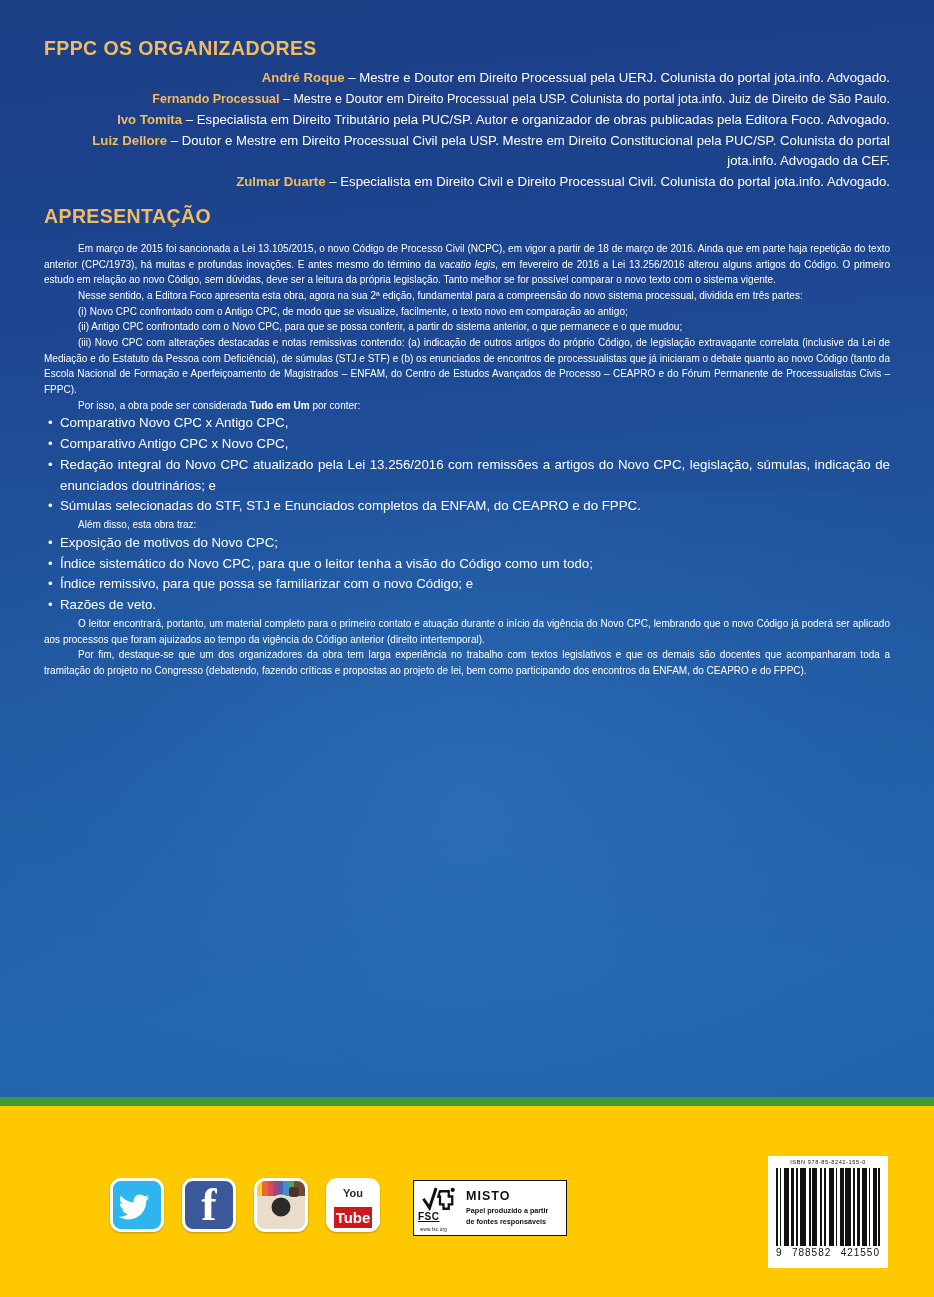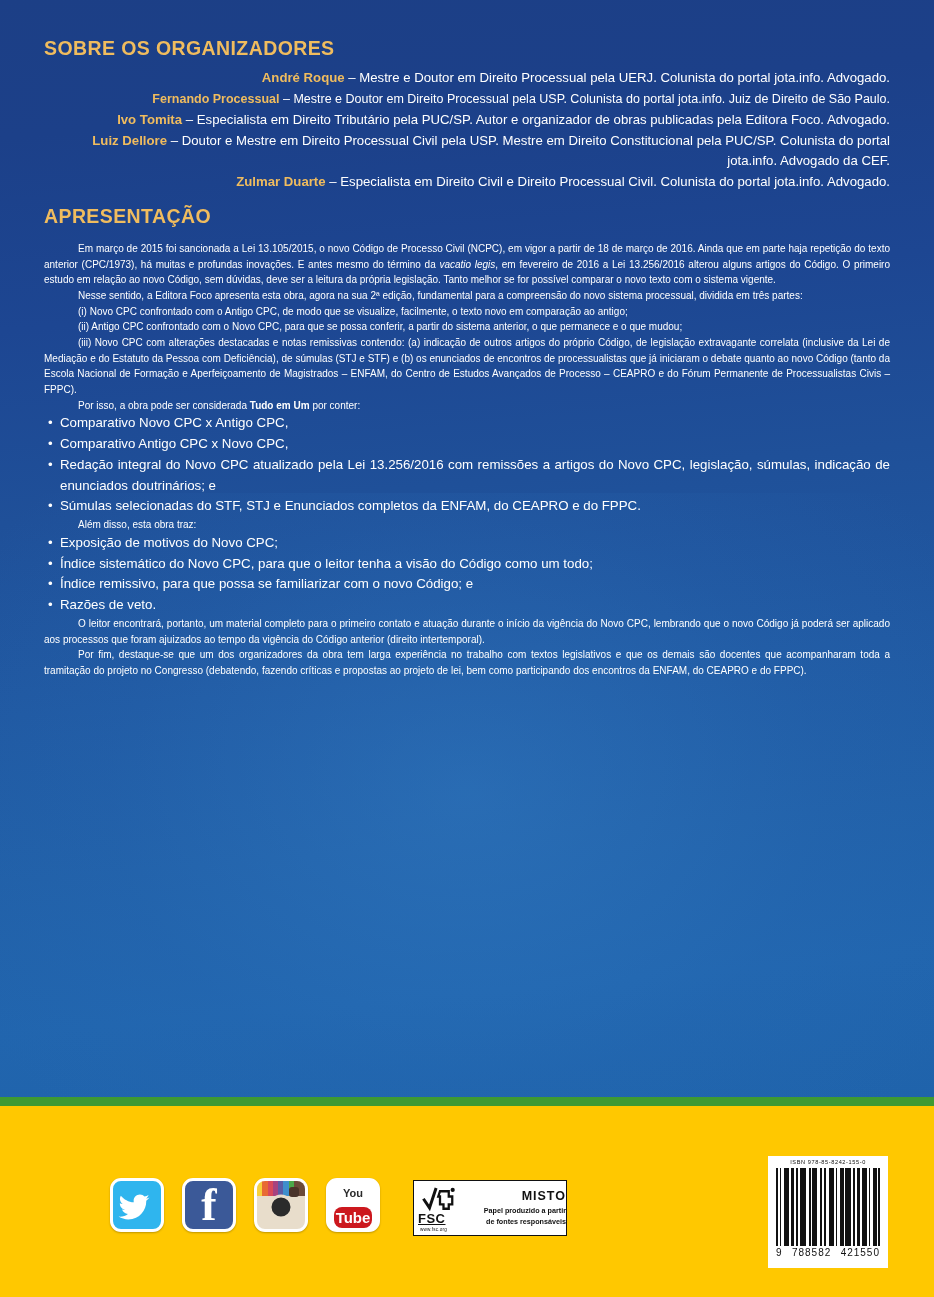--- a/index.html
+++ b/index.html
@@ -197,21 +197,21 @@
     font-size: 11px;
     font-weight: bold;
     font-family: "Liberation Sans", sans-serif;
     line-height: 1;
   }
   .yt-tube {
     position: absolute;
     left: 5px; right: 5px; top: 26px;
     height: 21px;
     background: #cc181e;
-    border-radius: 8px;
+    border-radius: 0;
     color: #ffffff;
     font-size: 15px;
     font-weight: bold;
     line-height: 21px;
     text-align: center;
   }
 
   .fsc {
     position: absolute;
     left: 413px; top: 74px;
@@ -224,36 +224,36 @@
   .fsc-mark {
     width: 52px; height: 100%;
     position: relative;
     flex: 0 0 auto;
   }
   .fsc-tree { position: absolute; left: 8px; top: 5px; width: 36px; height: 28px; }
   .fsc-name {
     position: absolute;
     left: 4px; top: 30px;
     font-family: "Liberation Sans", sans-serif;
-    font-size: 13px;
+    font-size: 10px;
     font-weight: bold;
     color: #111111;
     letter-spacing: 0.5px;
     text-decoration: underline;
   }
   .fsc-url {
     position: absolute;
     left: 6px; top: 46px;
     font-size: 4.6px;
     color: #111111;
     letter-spacing: 0.2px;
   }
   .fsc-text {
     flex: 1 1 auto;
-    text-align: right;
+    text-align: left;
     padding-right: 0;
   }
   .fsc-misto {
     font-size: 12.5px;
     font-weight: bold;
     color: #111111;
     letter-spacing: 1px;
     line-height: 1.25;
   }
   .fsc-sub {
@@ -300,21 +300,21 @@
     padding: 0 2px;
   }
 </style>
 </head>
 <body>
 
 <div class="cover">
 
   <div class="content">
 
-    <h2 class="section-title">SOBRE OS ORGANIZADORES</h2>
+    <h2 class="section-title">FPPC OS ORGANIZADORES</h2>
 
     <div class="org-line">
       <span class="name">André Roque</span><span> – Mestre e Doutor em Direito Processual pela UERJ. Colunista do portal jota.info. Advogado.</span>
     </div>
     <div class="org-line tight">
       <span class="name">Fernando Processual</span><span> – Mestre e Doutor em Direito Processual pela USP. Colunista do portal jota.info. Juiz de Direito de São Paulo.</span>
     </div>
     <div class="org-line">
       <span class="name">Ivo Tomita</span><span> – Especialista em Direito Tributário pela PUC/SP. Autor e organizador de obras publicadas pela Editora Foco. Advogado.</span>
     </div>

